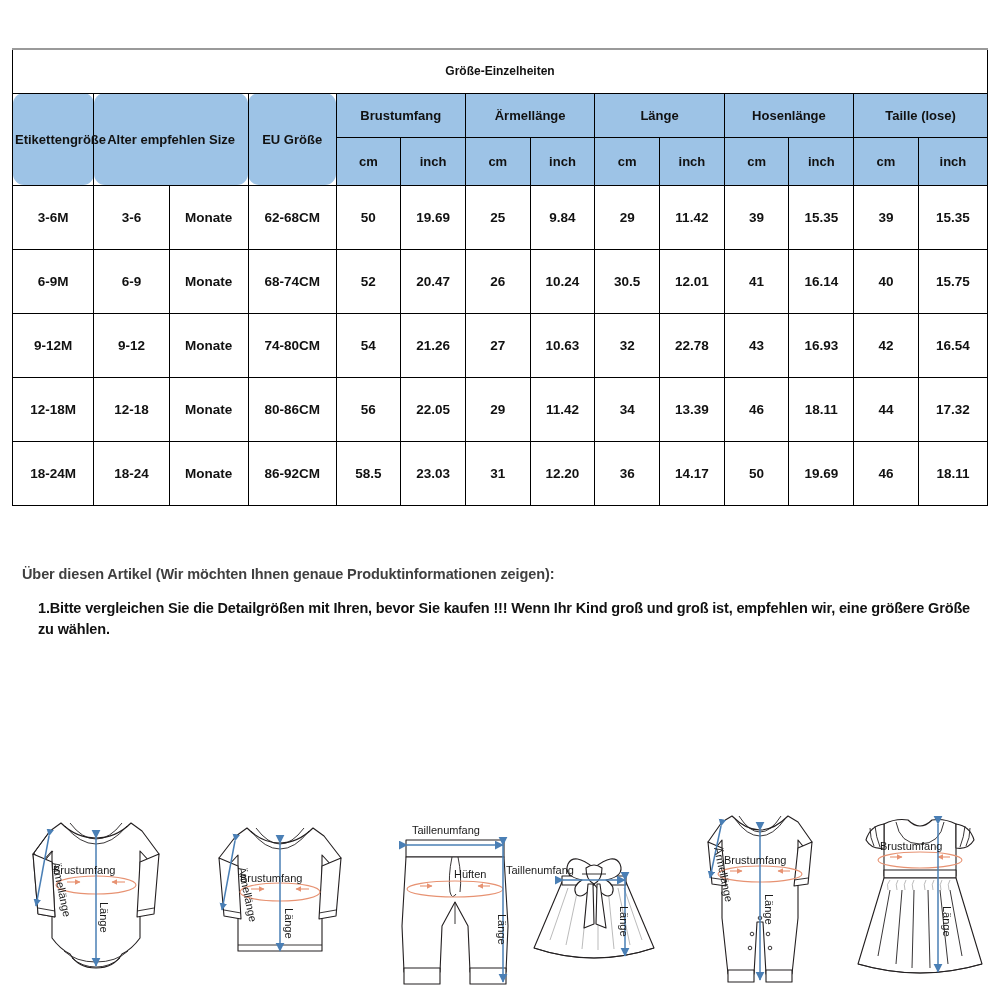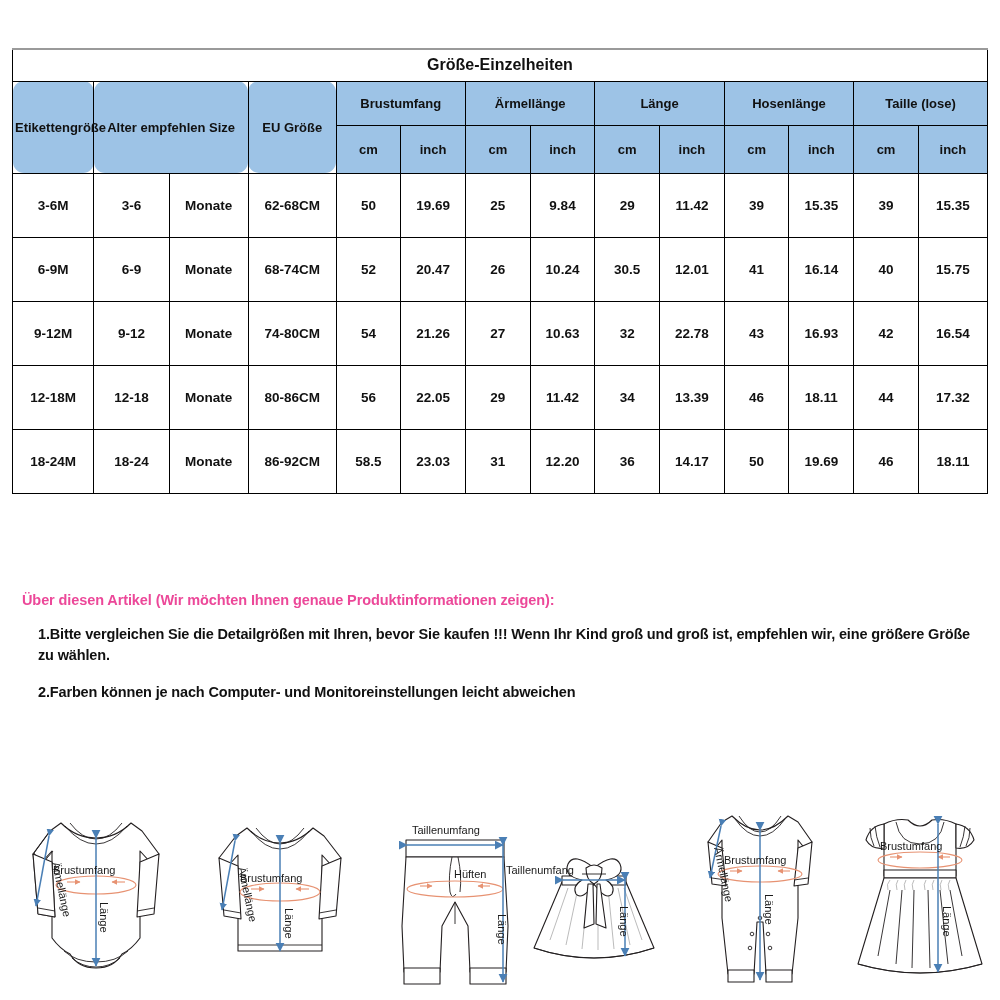--- a/index.html
+++ b/index.html
@@ -30,22 +30,22 @@
   }
   table.size-table td, table.size-table th {
     border: 1px solid #000;
     text-align: center;
     vertical-align: middle;
     font-weight: bold;
     color: #111;
     padding: 0 2px;
   }
   td.title-cell {
-    height: 32px;
-    font-size: 16px;
+    height: 44px;
+    font-size: 12px;
     background: #ffffff;
     border-left: 1px solid #000;
     border-right: 1px solid #000;
     border-top: none;
     border-bottom: 1px solid #000;
   }
   .hdr {
     background: #9dc3e6;
     font-size: 13px;
   }
@@ -58,26 +58,25 @@
     background: #ffffff;
   }
 
   
   .notes {
     position: absolute;
     left: 22px; top: 566px;
     width: 950px;
   }
   .notes .head {
-    color: #ec4899;
+    color: #404040;
     font-size: 14.5px;
     font-weight: bold;
     margin-bottom: 16px;
     letter-spacing: -0.1px;
-    margin-top: 26px;
   }
   .notes p {
     margin: 0 0 16px 16px;
     font-size: 14.5px;
     font-weight: bold;
     color: #111;
     line-height: 1.45;
     letter-spacing: -0.15px;
   }
   .notes p.n3 { max-width: 912px; }
@@ -231,21 +230,20 @@
         <td>46</td>
         <td>18.11</td>
       </tr>
     </tbody>
       </table>
   </div>
 
   <div class="notes">
     <div class="head">Über diesen Artikel (Wir möchten Ihnen genaue Produktinformationen zeigen):</div>
     <p class="n1">1.Bitte vergleichen Sie die Detailgrößen mit Ihren, bevor Sie kaufen !!! Wenn Ihr Kind groß und groß ist, empfehlen wir, eine größere Größe zu wählen.</p>
-    <p class="n2">2.Farben können je nach Computer- und Monitoreinstellungen leicht abweichen</p>
   </div>
 
   <div class="diagrams">
 
     <div class="fig" style="left:14px;">
       <svg width="165" height="194" viewBox="0 0 165 194">
         <defs>
           <marker id="bA" markerWidth="7" markerHeight="7" refX="5.5" refY="3" orient="auto">
             <path d="M0,0 L6,3 L0,6 z" fill="#4a7fb5"></path>
           </marker>

